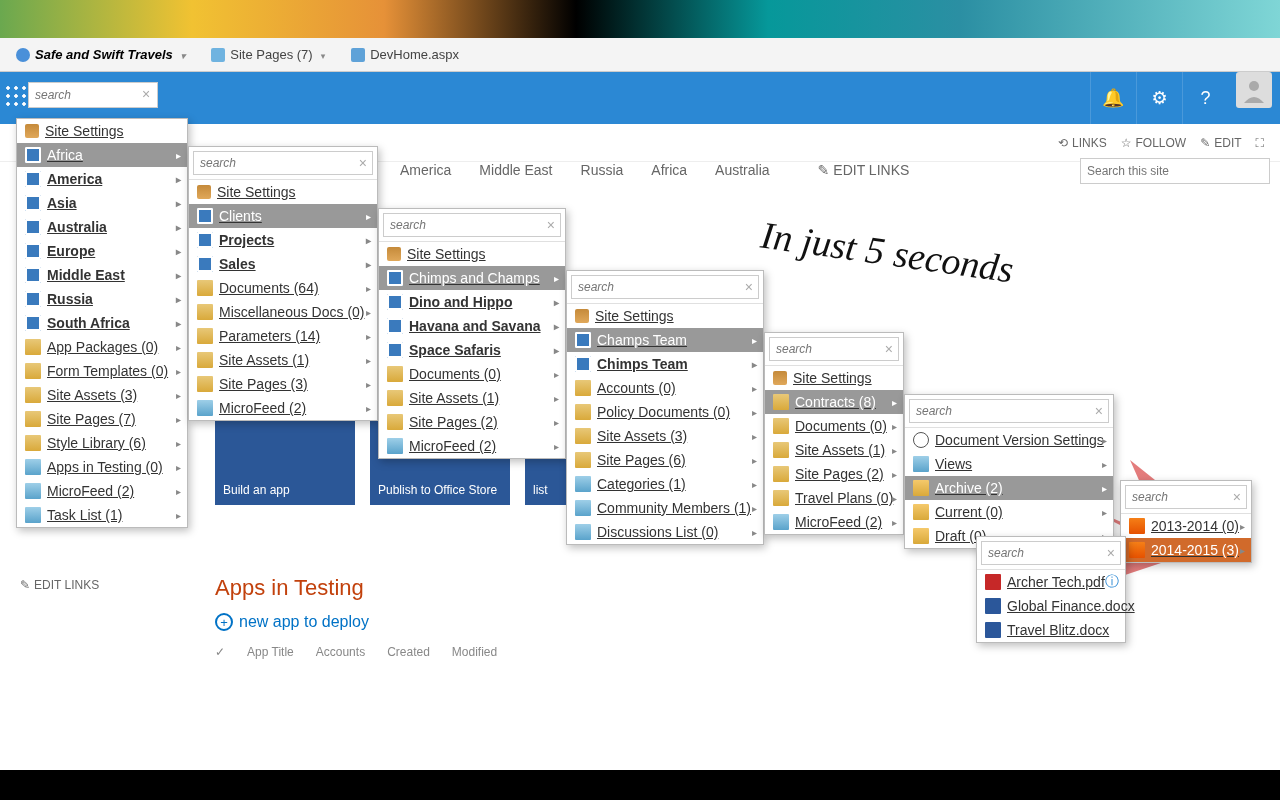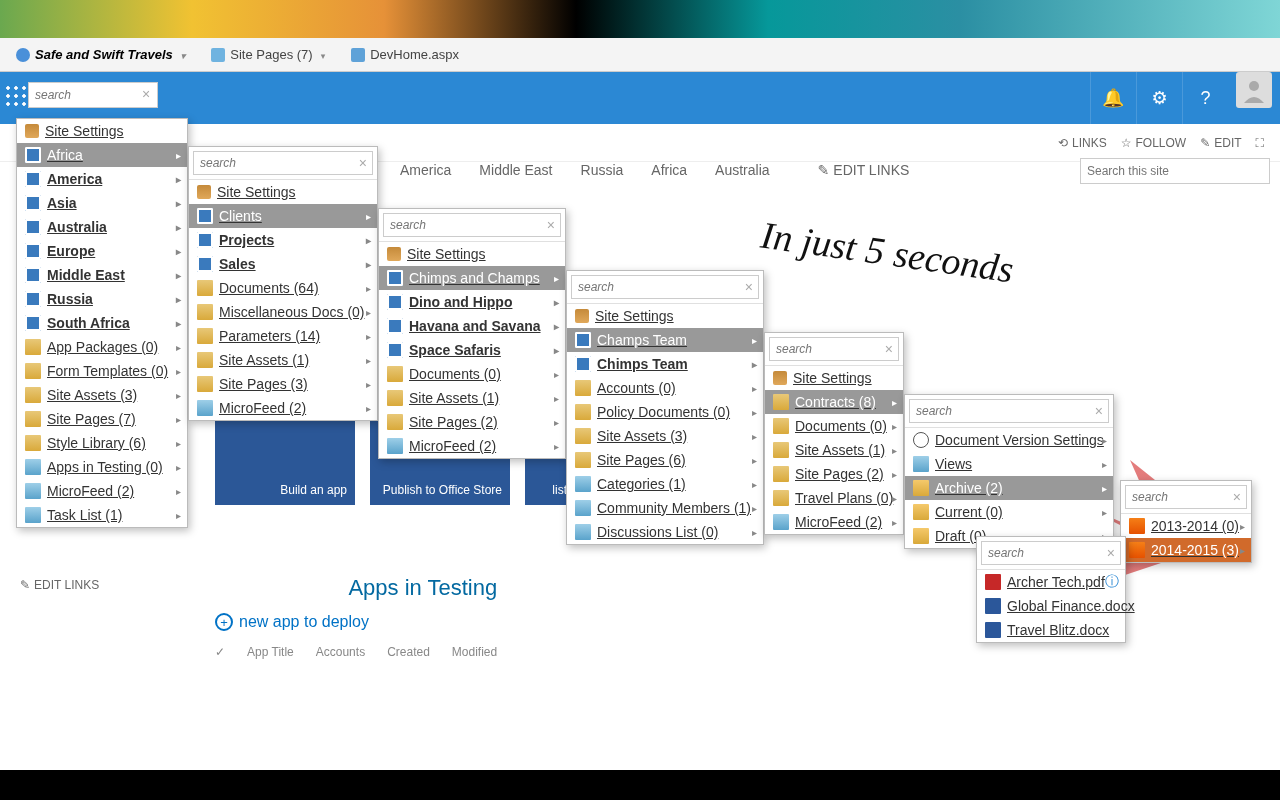--- a/index.html
+++ b/index.html
@@ -59,25 +59,25 @@
 .ico-pdf { background:#c62828; border-radius:1px; }
 .ico-docx { background:#2b579a; border-radius:1px; }
 .ico-gear { border:1.5px solid #555; border-radius:50%; }
 
 
 .navrow { position:absolute; top:162px; left:400px; display:flex; gap:28px; font-size:14px; color:#666; }
 .navrow .ed { color:#666; display:flex; align-items:center; gap:4px; }
 .sitesearch { position:absolute; top:158px; right:10px; width:190px; height:26px; border:1px solid #ccc; padding:3px 6px; font-size:12px; color:#888; }
 
 
-.tile { position:absolute; width:140px; height:95px; background:#2b5797; color:#fff; font-size:12px; display:flex; align-items:flex-end; padding:8px;justify-content:flex-end; }
+.tile { position:absolute; width:140px; height:95px; background:#2b5797; color:#fff; font-size:12px; display:flex; align-items:flex-end; padding:8px; }
 
 
 .maincontent { position:absolute; top:575px; left:215px; font-size:14px; color:#333; }
-.maincontent h2 { font-size:22px; font-weight:400; color:#0369a1; margin-bottom:12px;text-align:right; }
+.maincontent h2 { font-size:22px; font-weight:400; color:#c2410c; margin-bottom:12px; }
 .newlink { color:#0072c6; font-size:16px; display:flex; align-items:center; gap:6px; margin-bottom:14px; }
 .newlink .plus { width:18px;height:18px;border:2px solid #0072c6;border-radius:50%;display:inline-flex;align-items:center;justify-content:center;font-size:13px; }
 .colhdrs { display:flex; gap:22px; font-size:12px; color:#888; margin-bottom:8px; }
 .emptytxt { font-size:14px; color:#666; }
 
 
 .editlinks { position:absolute; top:578px; left:20px; font-size:12px; color:#666; display:flex; align-items:center; gap:4px; }
 
 
 .arrow-text { position:absolute; top:230px; left:760px; font-family:"Brush Script MT","Segoe Script",cursive; font-size:38px; font-style:italic; color:#111; transform:rotate(8deg); pointer-events:none; z-index:50; }

